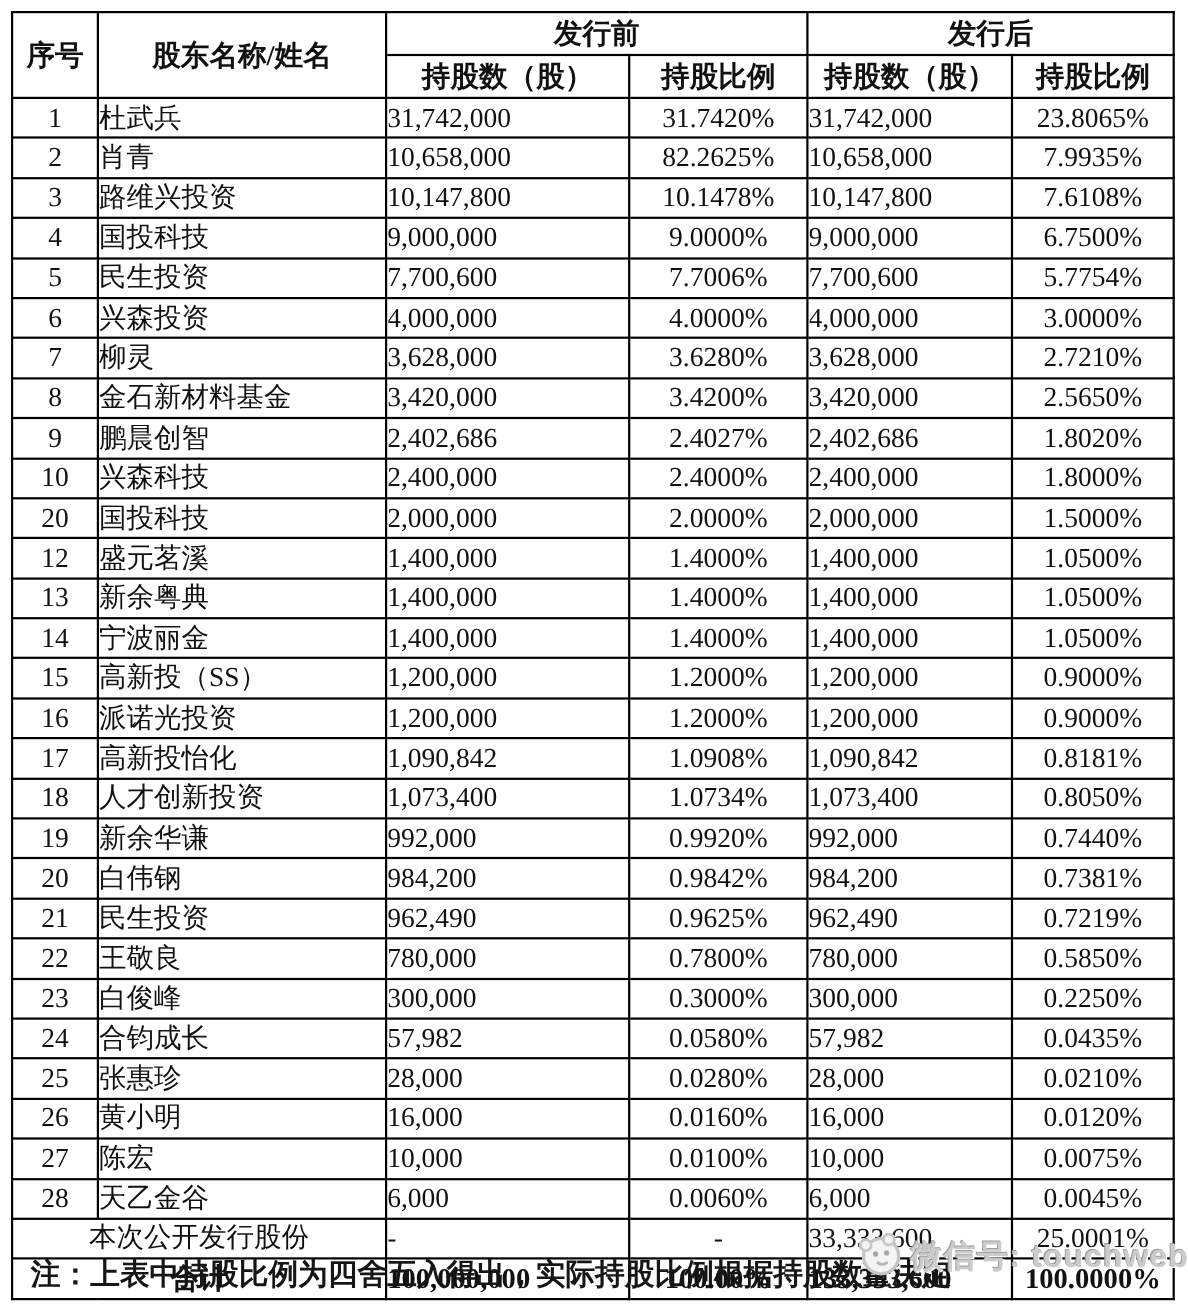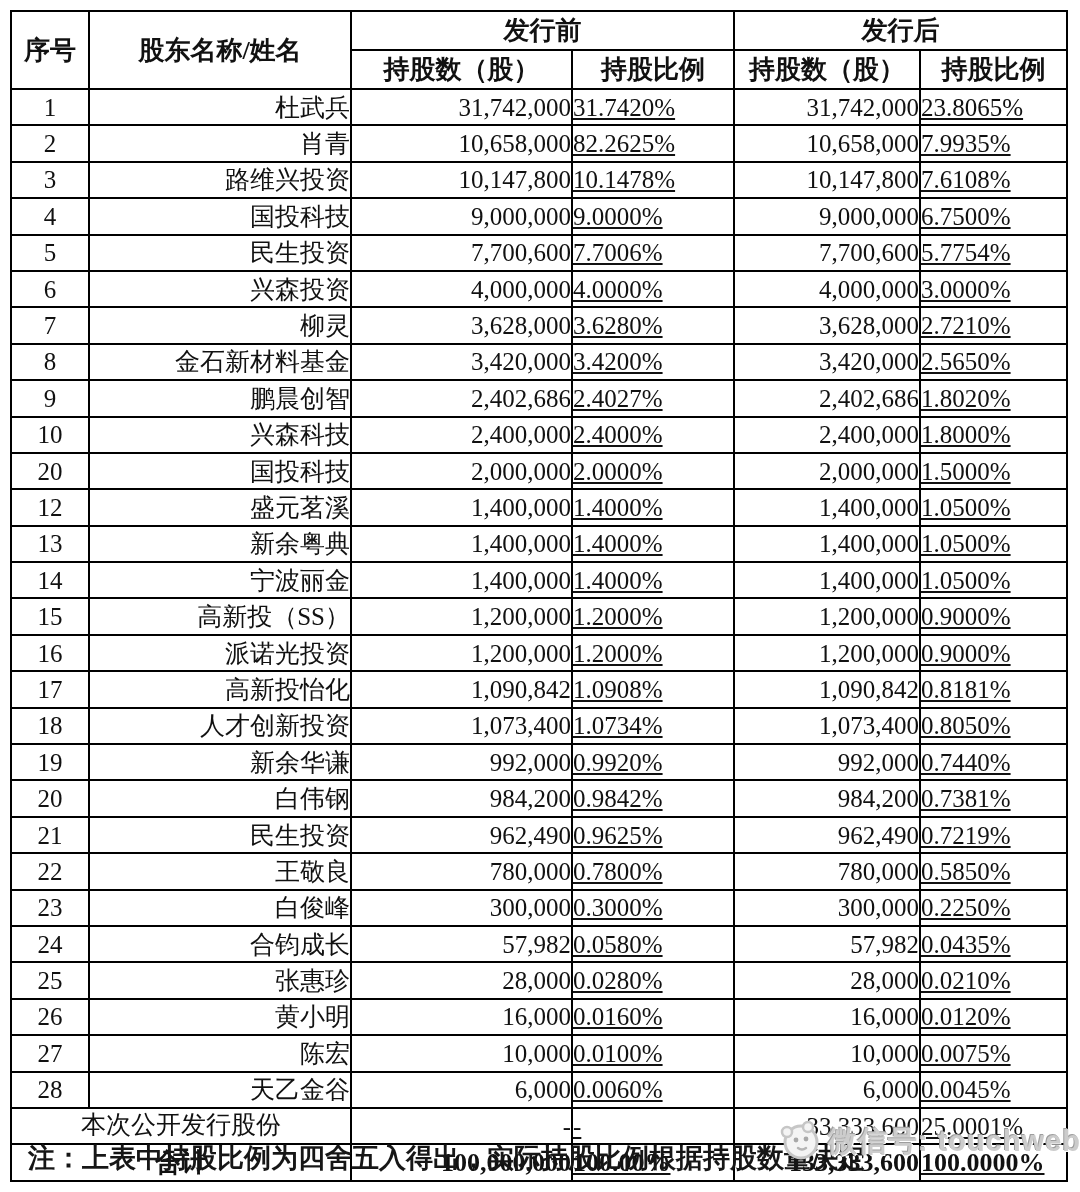--- a/index.html
+++ b/index.html
@@ -39,23 +39,23 @@
     padding: 0;
   }
   table.shareholding td {
     font-size: 25px;
     height: 34.4px;
     padding: 0;
     line-height: 1;
     font-weight: normal;
   }
   .c-no   { text-align: center; }
-  .c-name { text-align: right; padding-left: 12px; }
-  .c-num  { text-align: right; padding-right: 20px; border-radius: 13px; }
-  .c-pct  { text-align: left; padding-right: 16px; text-decoration: underline; }
+  .c-name { text-align: left; padding-left: 12px; }
+  .c-num  { padding-right: 20px; border-radius: 13px; }
+  .c-pct  { text-align: center; padding-right: 16px; }
   tr.ipo-row .c-label { text-align: center; font-family: Liberation Mono, monospace; }
   tr.total-row td {
     font-weight: bold;
     font-size: 26px;
   }
   tr.total-row .c-label { text-align: center; }
   .footnote {
     position: absolute;
     left: 28px;
     top: 1140px;

